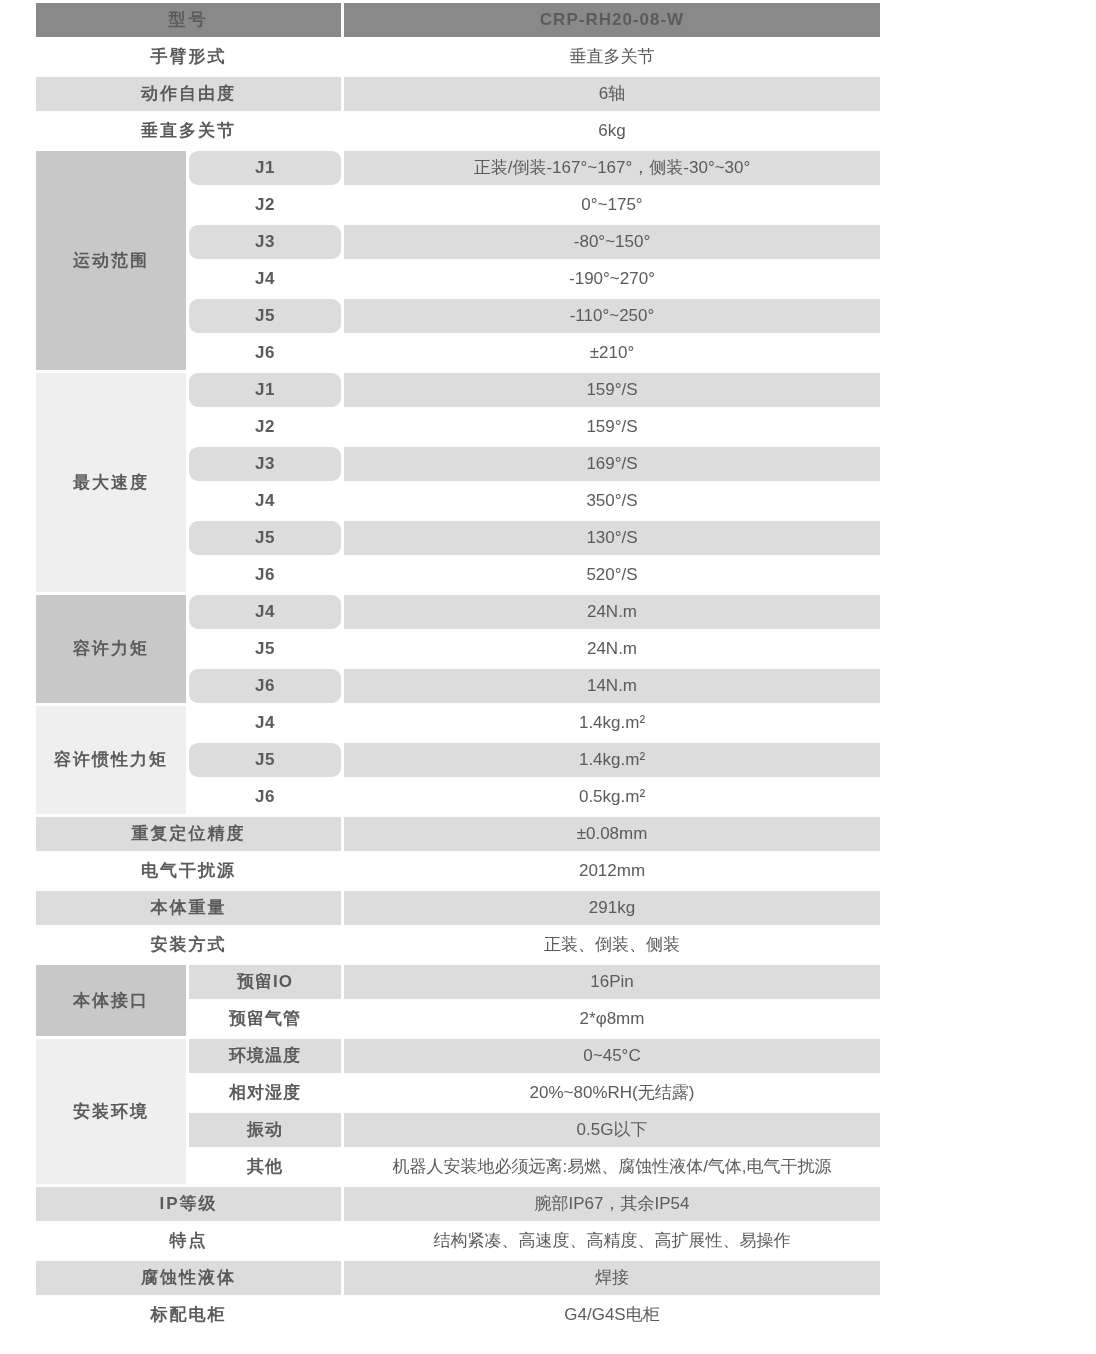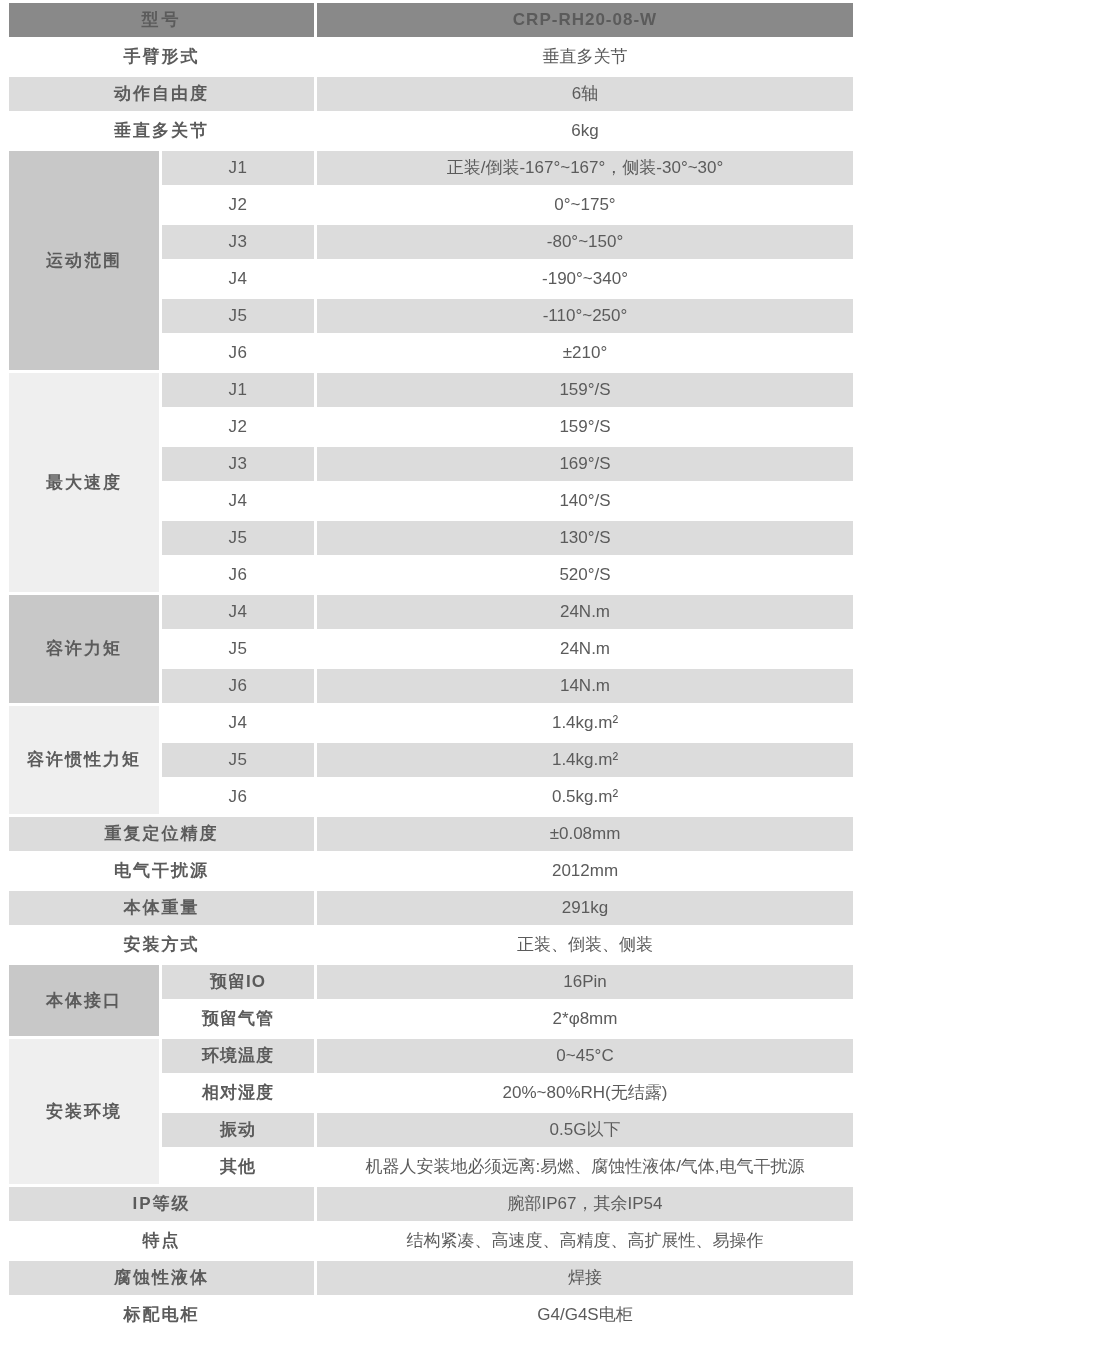--- a/index.html
+++ b/index.html
@@ -15,21 +15,21 @@
     padding:0;
     background:#ffffff;
     width:1096px;
     min-height:1354px;
     font-family:"Liberation Sans","DejaVu Sans",sans-serif;
   }
   .page{
     width:1096px;
     min-height:1354px;
     box-sizing:border-box;
-    padding-left:6px;
+    padding-left:33px;
   }
   table.spec{
     border-collapse:separate;
     border-spacing:3px;
     table-layout:fixed;
     width:850px;
   }
   table.spec td{
     height:34px;
     padding:0 4px;
@@ -49,21 +49,21 @@
     font-size:20px;
     height:36px;
     letter-spacing:1px;
   }
   td.hd.lbl{letter-spacing:3px;}
   td.lbl{font-weight:bold;letter-spacing:2px;}
   td.grp{font-weight:bold;letter-spacing:2px;margin-left:37px;}
   td.grp.dark{background:var(--group-dark-bg);}
   td.grp.light{background:var(--group-light-bg);}
   td.sub{font-weight:bold;letter-spacing:1px;}
-  td.sub.joint{font-weight:normal;letter-spacing:0.5px;}
+  td.sub.joint{font-weight:bold;letter-spacing:0.5px;border-radius:9px;}
   td.alt{background:var(--row-alt-bg);}
 </style>
 </head>
 <body>
 
 <div class="page">
   <table class="spec">
     <colgroup>
       <col style="width:150px">
       <col style="width:152px">
@@ -94,21 +94,21 @@
         <tr>
           <td class="sub joint">J2</td>
           <td class="val">0°~175°</td>
         </tr>
         <tr>
           <td class="sub joint alt">J3</td>
           <td class="val alt">-80°~150°</td>
         </tr>
         <tr>
           <td class="sub joint">J4</td>
-          <td class="val">-190°~340°</td>
+          <td class="val">-190°~270°</td>
         </tr>
         <tr>
           <td class="sub joint alt">J5</td>
           <td class="val alt">-110°~250°</td>
         </tr>
         <tr>
           <td class="sub joint">J6</td>
           <td class="val">±210°</td>
         </tr>
         <tr>
@@ -119,21 +119,21 @@
         <tr>
           <td class="sub joint">J2</td>
           <td class="val">159°/S</td>
         </tr>
         <tr>
           <td class="sub joint alt">J3</td>
           <td class="val alt">169°/S</td>
         </tr>
         <tr>
           <td class="sub joint">J4</td>
-          <td class="val">140°/S</td>
+          <td class="val">350°/S</td>
         </tr>
         <tr>
           <td class="sub joint alt">J5</td>
           <td class="val alt">130°/S</td>
         </tr>
         <tr>
           <td class="sub joint">J6</td>
           <td class="val">520°/S</td>
         </tr>
         <tr>

